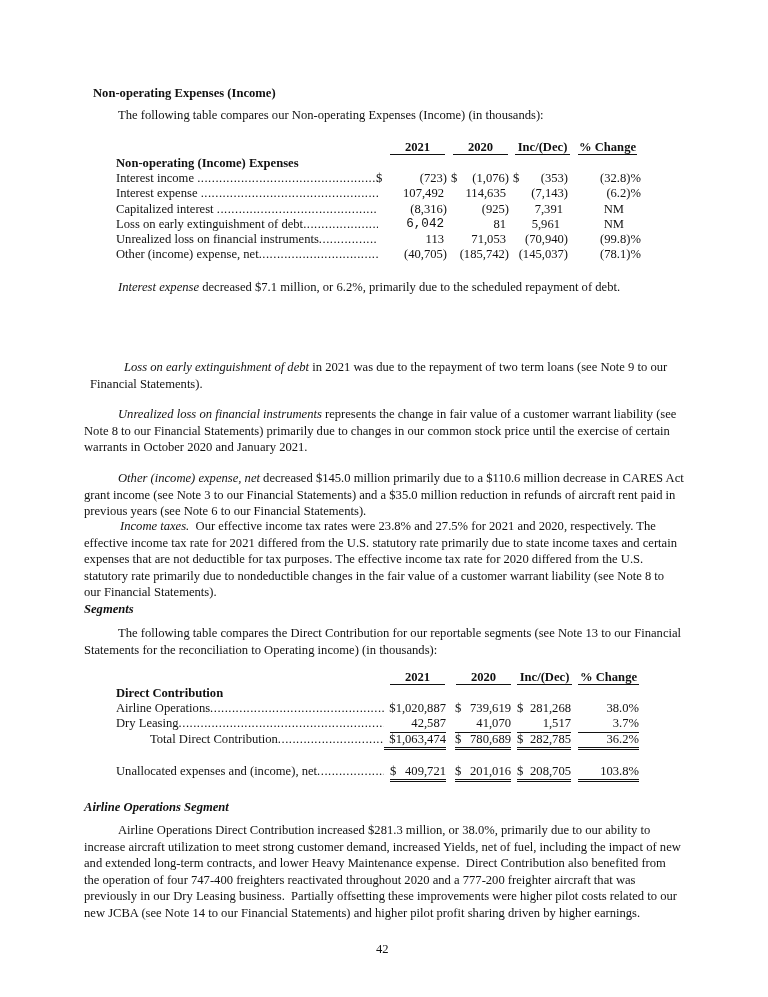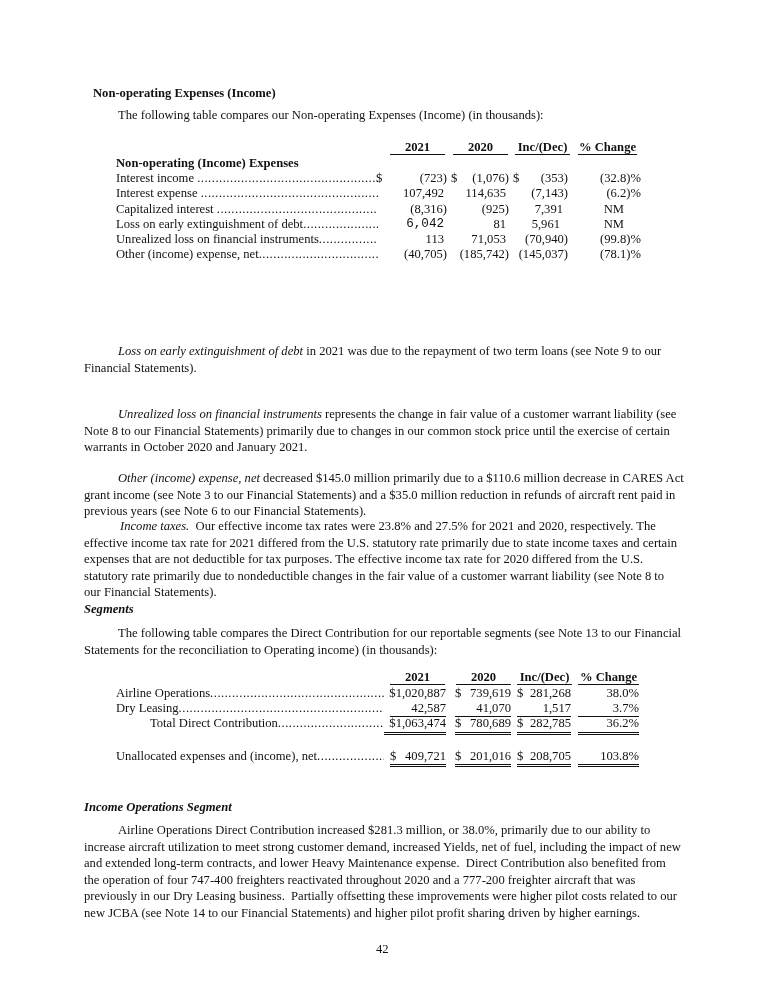--- a/index.html
+++ b/index.html
@@ -84,35 +84,39 @@
     </div>
     <div class="row">
       <div class="lbl" style="width:262px;"><span>Other (income) expense, net</span><span class="dots">.......................................</span></div>
       <span class="cell" style="right:199px;margin-left:25px;">(40,705)</span>
       <span class="cell" style="right:137px;">(185,742)</span>
       <span class="cell" style="right:78px;">(145,037)</span>
       <span class="cell" style="right:5px;">(78.1)%</span>
     </div>
   </div>
 
-  <div class="para" style="top:343px;"><span class="ind"></span><i>Loss on early extinguishment of debt</i><span> in 2021 was due to the repayment of two term loans (see Note 9 to our Financial Statements).</span></div>
+  <div class="para" style="top:279px;"><span class="ind"></span><i>Interest expense</i><span> decreased $7.1 million, or 6.2%, primarily due to the scheduled repayment of debt.</span></div>
+  <div class="para" style="top:359px;margin-left:6px;"><span class="ind"></span><i>Loss on early extinguishment of debt</i><span> in 2021 was due to the repayment of two term loans (see Note 9 to our Financial Statements).</span></div>
   <div class="para" style="top:406px;"><span class="ind"></span><i>Unrealized loss on financial instruments</i><span> represents the change in fair value of a customer warrant liability (see Note 8 to our Financial Statements) primarily due to changes in our common stock price until the exercise of certain warrants in October 2020 and January 2021.</span></div>
   <div class="para" style="top:470px;"><span class="ind"></span><i>Other (income) expense, net</i><span> decreased $145.0 million primarily due to a $110.6 million decrease in CARES Act grant income (see Note 3 to our Financial Statements) and a $35.0 million reduction in refunds of aircraft rent paid in previous years (see Note 6 to our Financial Statements).</span></div>
   <div class="para" style="top:518px;"><span class="ind" style="width:36px;"></span><i>Income taxes.</i><span style="white-space:pre-wrap;">  Our effective income tax rates were 23.8% and 27.5% for 2021 and 2020, respectively. The effective income tax rate for 2021 differed from the U.S. statutory rate primarily due to state income taxes and certain expenses that are not deductible for tax purposes. The effective income tax rate for 2020 differed from the U.S. statutory rate primarily due to nondeductible changes in the fair value of a customer warrant liability (see Note 8 to our Financial Statements).</span></div>
 
   <div class="abs h-bi" style="left:84px; top:602px;">Segments</div>
   <div class="para" style="top:625px;"><span class="ind"></span><span>The following table compares the Direct Contribution for our reportable segments (see Note 13 to our Financial Statements for the reconciliation to Operating income) (in thousands):</span></div>
 
   <div class="tbl" style="top:670px;">
     <div class="row" style="height:16px;">
       <div class="hdr" style="left:274px; width:55px;">2021</div>
       <div class="hdr" style="left:340px; width:55px;">2020</div>
       <div class="hdr" style="left:401px; width:55px;">Inc/(Dec)</div>
       <div class="hdr" style="left:462px; width:61px;">% Change</div>
     </div>
+    <div class="row bold">
+        <span class="lbl">Direct Contribution</span>
+      </div>
 
     <div class="row">
       <div class="lbl" style="width:268px;"><span>Airline Operations</span><span class="dots">.......................................................</span></div>
       <span class="cell" style="left:268px; width:62px;">$1,020,887</span>
       <span class="dollar" style="left:339px;">$</span>
       <span class="cell" style="left:345px; width:50px;">739,619</span>
       <span class="dollar" style="left:401px;">$</span>
       <span class="cell" style="left:405px; width:50px;">281,268</span>
       <span class="cell" style="left:462px; width:61px;">38.0%</span>
     </div>
@@ -138,17 +142,17 @@
       <span class="dollar" style="left:274px;">$</span>
       <span class="cell dbl" style="left:274px; width:56px;">409,721</span>
       <span class="dollar" style="left:339px;">$</span>
       <span class="cell dbl" style="left:339px; width:56px;">201,016</span>
       <span class="dollar" style="left:401px;">$</span>
       <span class="cell dbl" style="left:401px; width:54px;">208,705</span>
       <span class="cell dbl" style="left:462px; width:61px;">103.8%</span>
     </div>
   </div>
 
-  <div class="abs h-bi" style="left:84px; top:800px;">Income Operations Segment</div>
+  <div class="abs h-bi" style="left:84px; top:800px;">Airline Operations Segment</div>
   <div class="para" style="top:822px;"><span class="ind"></span><span style="white-space:pre-wrap;">Airline Operations Direct Contribution increased $281.3 million, or 38.0%, primarily due to our ability to increase aircraft utilization to meet strong customer demand, increased Yields, net of fuel, including the impact of new and extended long-term contracts, and lower Heavy Maintenance expense.  Direct Contribution also benefited from the operation of four 747-400 freighters reactivated throughout 2020 and a 777-200 freighter aircraft that was previously in our Dry Leasing business.  Partially offsetting these improvements were higher pilot costs related to our new JCBA (see Note 14 to our Financial Statements) and higher pilot profit sharing driven by higher earnings.</span></div>
 
   <div class="abs" style="left:376px; top:942px;">42</div>
 </div>
 
 </body></html>

